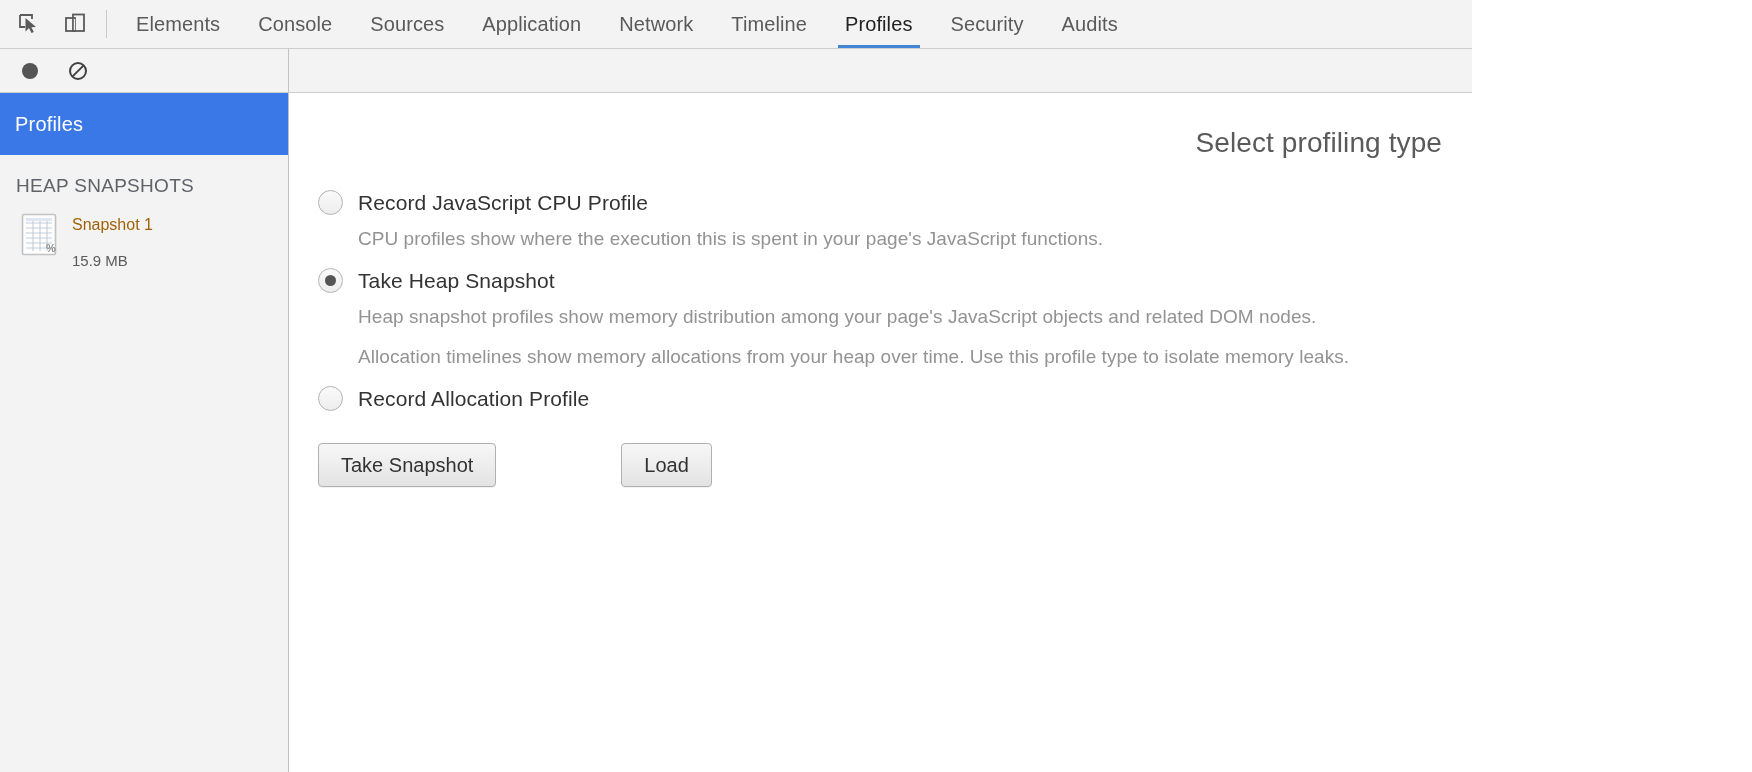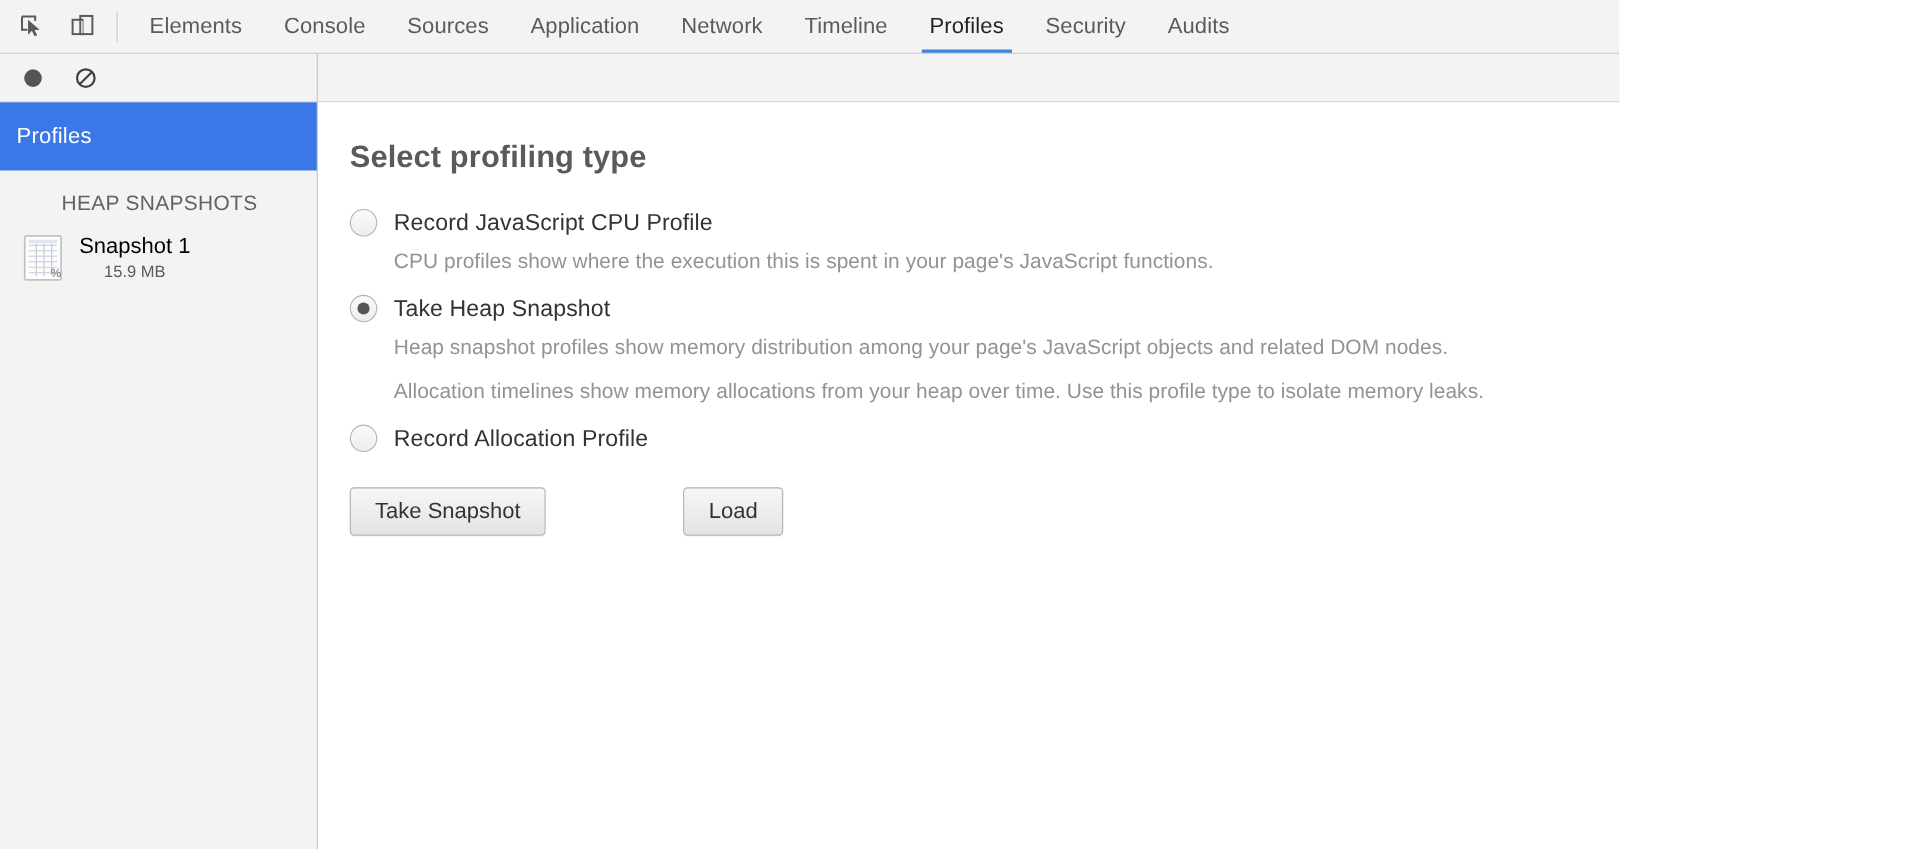--- a/index.html
+++ b/index.html
@@ -148,21 +148,20 @@
     font-size: 20px;
     font-weight: normal;
     letter-spacing: 0.2px;
   }
 
   .sidebar-section-title {
     padding: 20px 0 9px 16px;
     font-size: 19px;
     color: #5f6368;
     letter-spacing: 0.3px;
-    margin-left: 40px;
   }
 
   .snapshot-item {
     display: flex;
     align-items: flex-start;
     padding: 4px 0 4px 20px;
     gap: 14px;
     cursor: pointer;
   }
   .snapshot-icon {
@@ -170,51 +169,51 @@
     height: 45px;
     flex: 0 0 auto;
     margin-top: 2px;
   }
   .snapshot-meta {
     display: flex;
     flex-direction: column;
     padding-top: 2px;
   }
   .snapshot-title {
-    font-size: 20px;
-    color: #000000;
+    font-size: 16px;
+    color: #a16207;
     line-height: 25px;
   }
   .snapshot-size {
     font-size: 15px;
     color: #5b5b5b;
     line-height: 20px;
-    margin-top: 1px;
-    text-align: center;
+    margin-top: 14px;
   }
 
   
   .content {
     flex: 1;
     background: #ffffff;
     padding: 0 0 0 0;
     overflow: hidden;
     position: relative;
   }
 
   .content-inner {
     padding: 34px 30px 0 29px;
   }
 
   .content-title {
     font-size: 28px;
     color: #5a5a5a;
-    font-weight: bold;
+    font-weight: normal;
     margin: 0 0 31px 0;
     letter-spacing: 0.1px;
+    text-align: right;
   }
 
   .profile-option {
     margin-bottom: 18px;
   }
   .option-row {
     display: flex;
     align-items: center;
     gap: 15px;
     cursor: pointer;

